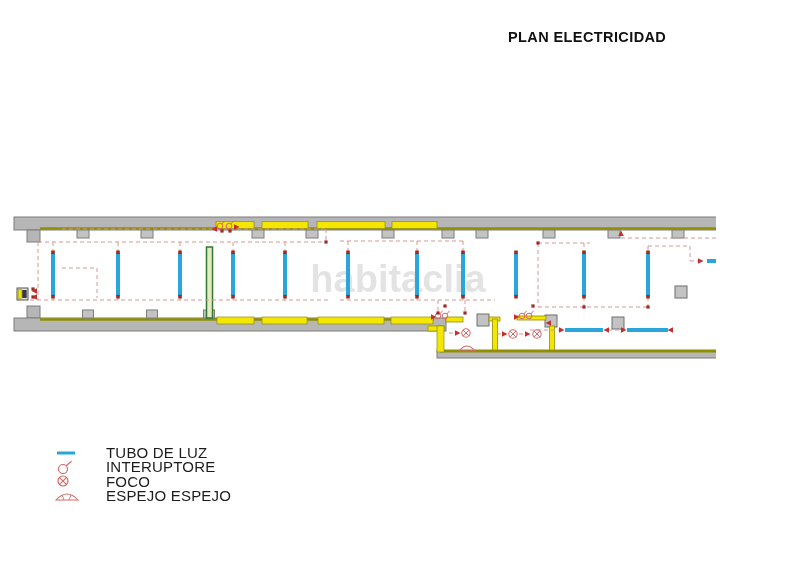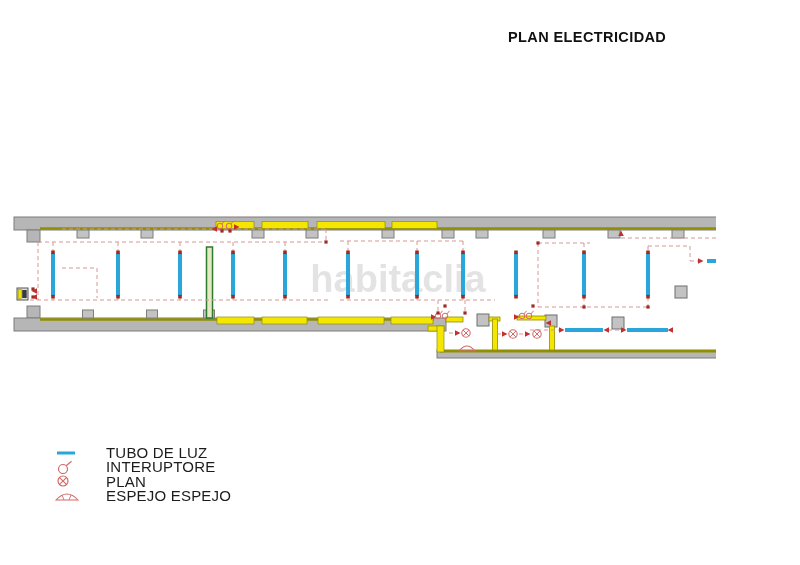--- a/index.html
+++ b/index.html
@@ -216,21 +216,21 @@
         <line x1="12.2" y1="5.8" x2="17.5" y2="1.2" stroke="#d46a6a" stroke-width="1.2"></line>
       </svg>
       <span class="legend-label">INTERUPTORE</span>
     </div>
     <div class="legend-row">
       <svg class="legend-icon" viewBox="0 0 26 14">
         <circle cx="9" cy="7" r="5" fill="none" stroke="#d46a6a" stroke-width="1.2"></circle>
         <line x1="5.8" y1="3.8" x2="12.2" y2="10.2" stroke="#d46a6a" stroke-width="1.1"></line>
         <line x1="12.2" y1="3.8" x2="5.8" y2="10.2" stroke="#d46a6a" stroke-width="1.1"></line>
       </svg>
-      <span class="legend-label">PLAN</span>
+      <span class="legend-label">FOCO</span>
     </div>
     <div class="legend-row">
       <svg class="legend-icon" viewBox="0 0 26 14">
         <path d="M2,11 Q13,-1 24,11 Z" fill="none" stroke="#d46a6a" stroke-width="1.1"></path>
         <line x1="8" y1="6" x2="10" y2="11" stroke="#d46a6a" stroke-width="0.9"></line>
         <line x1="17" y1="6" x2="15" y2="11" stroke="#d46a6a" stroke-width="0.9"></line>
       </svg>
       <span class="legend-label">ESPEJO ESPEJO</span>
     </div>
   </div>

